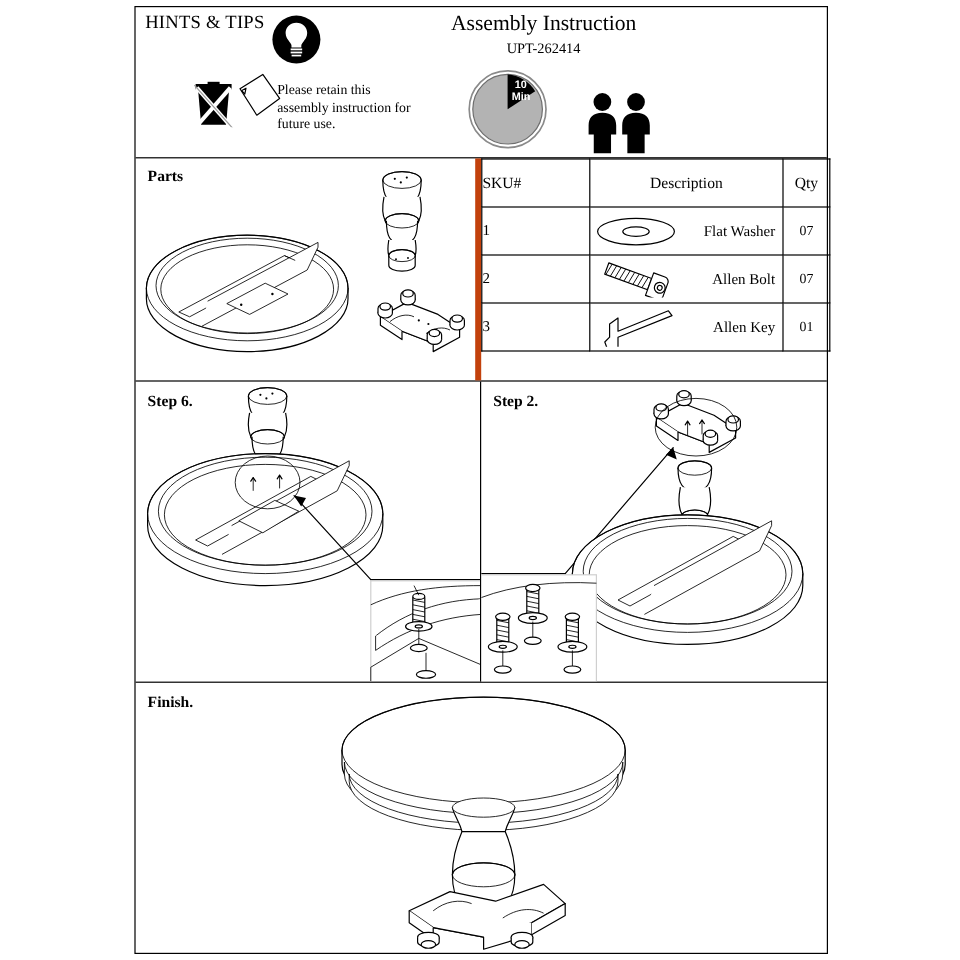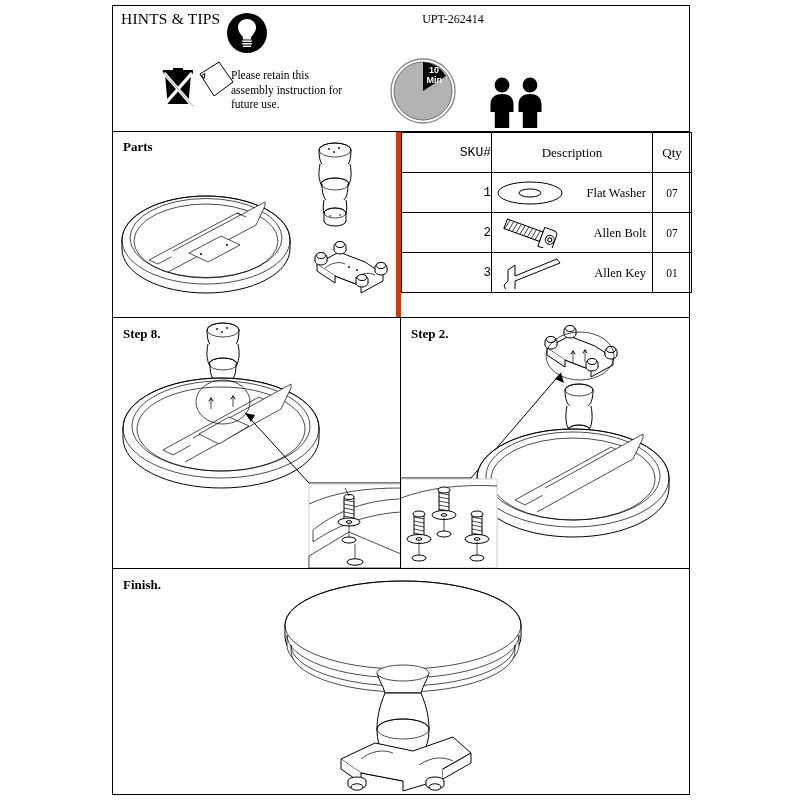--- a/index.html
+++ b/index.html
@@ -23,21 +23,21 @@
   
   .parts-band{position:absolute;left:0;top:126px;width:100%;height:186px;border-bottom:1px solid #000;box-sizing:border-box;}
   .parts-left{position:absolute;left:0;top:0;width:288px;height:100%;border-right:5px solid #c2410c;box-sizing:border-box;}
   .panel-label{position:absolute;font-weight:bold;font-size:13px;}
   .parts-label{left:10px;top:7px;}
   .parts-art{position:absolute;left:0;top:0;width:288px;height:185px;}
 
   .parts-right{position:absolute;left:288px;top:0;width:290px;height:100%;}
   table.sku{border-collapse:collapse;width:289px;table-layout:fixed;font-size:12.5px;}
   table.sku th,table.sku td{border:1px solid #000;padding:0;height:39px;vertical-align:middle;}
-  .c-sku{width:89px;text-align:right;font-family:Liberation Mono, monospace;}
+  .c-sku{width:89px;text-align:left;}
   .c-desc{width:160px;}
   .c-qty{width:38px;text-align:center;font-size:11.5px;}
   .desc-cell{position:relative;height:39px;}
   .desc-name{position:absolute;right:6px;top:50%;transform:translateY(-50%);font-size:12.5px;white-space:nowrap;}
   .desc-icon{position:absolute;left:4px;top:50%;transform:translateY(-50%);}
   .hdr{font-weight:normal;font-size:13px;}
 
   
   .steps{position:absolute;left:0;top:312px;width:100%;height:251px;border-bottom:1px solid #000;box-sizing:border-box;}
   .step1{position:absolute;left:0;top:0;width:288px;height:100%;border-right:1px solid #000;box-sizing:border-box;overflow:hidden;}
@@ -72,20 +72,21 @@
       <svg width="42" height="42" viewBox="0 0 42 42">
         <circle cx="21" cy="21" r="20" class="blk"></circle>
         <path d="M21 7c-5.2 0-9 3.7-9 8.6 0 3.4 1.9 5.6 3.3 7.3 1 1.2 1.6 2 1.6 3.1v1.6h8.2V26c0-1.1.6-1.9 1.6-3.1 1.4-1.7 3.3-3.9 3.3-7.3C30 10.7 26.2 7 21 7z" class="wht"></path>
         <rect x="16.2" y="28.4" width="9.6" height="1.5" class="wht"></rect>
         <rect x="16.2" y="31" width="9.6" height="1.5" class="wht"></rect>
         <rect x="17" y="33.6" width="8" height="1.4" class="wht"></rect>
       </svg>
     </div>
 
     <div class="doc-title">
+      <div>Assembly Instruction</div>
       <div class="doc-sku">UPT-262414</div>
     </div>
 
     <div class="trash">
       <svg width="34" height="38" viewBox="0 0 34 38">
         <path d="M4 6h26l-2.6 30H6.6L4 6z" class="blk"></path>
         <rect x="2" y="2" width="30" height="4.5" class="blk"></rect>
         <rect x="12" y="0" width="10" height="3" class="blk"></rect>
         <path d="M3 5 L31 37" stroke="#ffffff" stroke-width="3.4" fill="none"></path>
         <path d="M31 5 L3 37" stroke="#ffffff" stroke-width="3.4" fill="none"></path>
@@ -267,21 +268,21 @@
             <td class="c-qty">01</td>
           </tr>
         </tbody>
       </table>
     </div>
   </div>
 
   <div class="steps">
 
     <div class="step1">
-      <div class="panel-label step-label">Step 8.</div>
+      <div class="panel-label step-label">Step 6.</div>
       <div class="step-art">
         <svg width="288" height="250" viewBox="0 0 288 250">
 
           <g>
             <ellipse cx="110" cy="12" rx="16" ry="7" class="fw"></ellipse>
             <path d="M94 12 c0 14 4 20 16 20 c12 0 16 -6 16 -20" class="fw"></path>
             <ellipse cx="110" cy="12" rx="16" ry="7" class="ln-t" fill="none"></ellipse>
             <circle cx="104" cy="11" r=".9" class="blk"></circle>
                 <circle cx="114" cy="10" r=".9" class="blk"></circle>
             <circle cx="109" cy="14" r=".9" class="blk"></circle>

